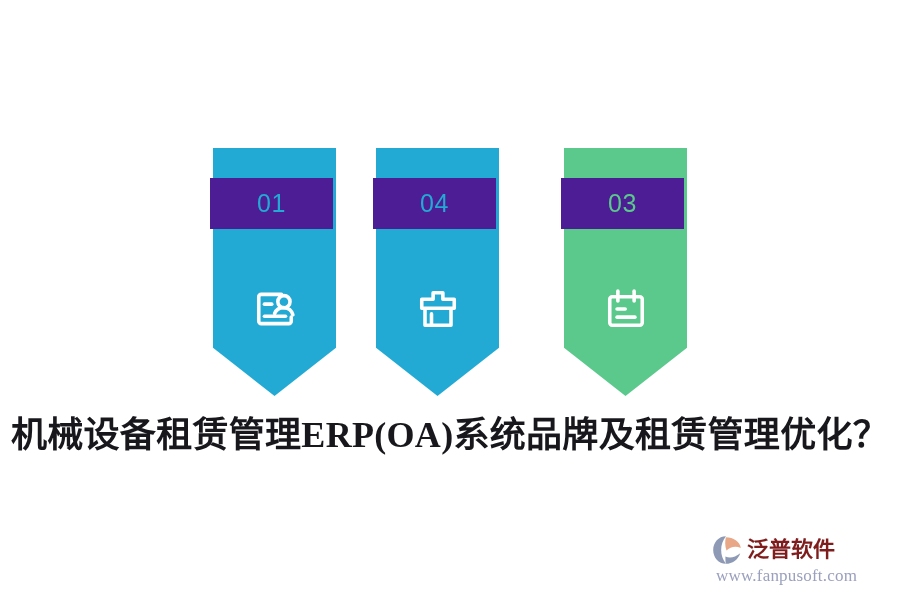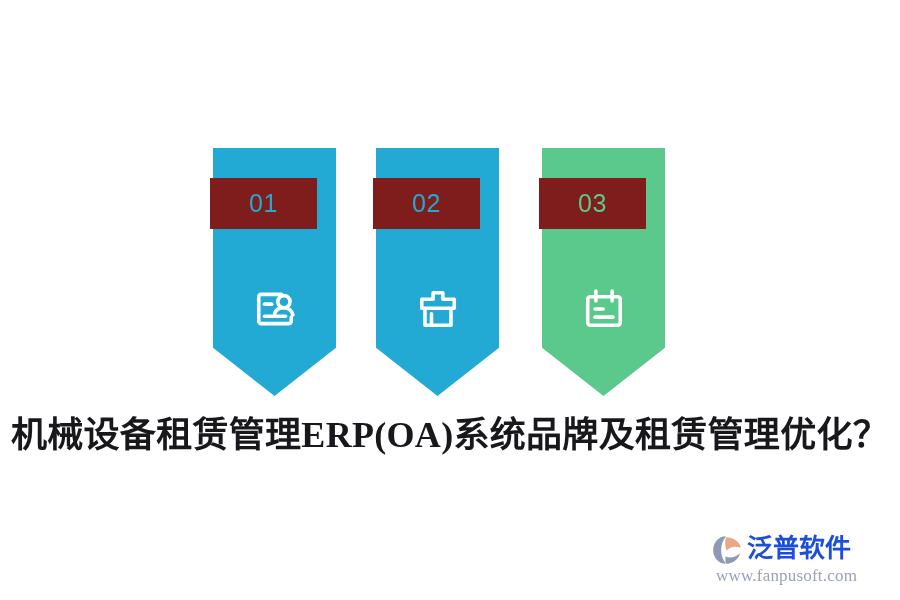--- a/index.html
+++ b/index.html
@@ -35,42 +35,42 @@
 
   .banner {
     position: absolute;
     top: 0;
     width: 123px;
     height: 250px;
   }
 
   .banner-1 { left: 213px; }
   .banner-2 { left: 376px; }
-  .banner-3 { left: 542px; padding-left: 44px; }
+  .banner-3 { left: 564px; padding-left: 44px; }
 
   
   .ribbon {
     position: absolute;
     left: 0;
     top: 0;
     width: 123px;
     height: 248px;
     clip-path: polygon(0 0, 100% 0, 100% 80.5%, 50% 100%, 0 80.5%);
   }
   .ribbon.blue  { background: #22aad4; }
   .ribbon.green { background: #5bc88c; }
 
   
   .num-band {
     position: absolute;
     left: -3px;
     top: 30px;
-    width: 107px;
+    width: 123px;
     height: 51px;
-    background: #7f1d1d;
+    background: #4c1d95;
     display: flex;
     align-items: center;
     justify-content: center;
   }
   .num-text {
     font-family: "Liberation Sans", "DejaVu Sans", sans-serif;
     font-size: 25px;
     font-weight: 400;
     letter-spacing: 0.5px;
     line-height: 1;
@@ -126,24 +126,24 @@
     display: flex;
     align-items: center;
     gap: 3px;
   }
   .logo-mark {
     width: 34px;
     height: 32px;
     flex: 0 0 auto;
   }
   .logo-name {
-    font-family: Liberation Mono, monospace;
-    font-size: 26px;
+    font-family: Liberation Sans, sans-serif;
+    font-size: 22px;
     font-weight: 700;
-    color: #1d4ed8;
+    color: #7f1d1d;
     letter-spacing: 0px;
     line-height: 1;
     white-space: nowrap;
   }
   .logo-url {
     position: absolute;
     left: 6px;
     top: 32px;
     font-family: "Liberation Serif", "DejaVu Serif", serif;
     font-size: 17px;
@@ -172,21 +172,21 @@
           <path d="M19 41 H45"></path>
           <circle cx="43" cy="23" r="7.5"></circle>
           <path d="M31.5 37.5 a12 12 0 0 1 22.5 1.5"></path>
         </svg>
       </div>
     </div>
 
     <div class="banner banner-2">
       <div class="ribbon blue"></div>
       <div class="num-band">
-        <span class="num-text blue">02</span>
+        <span class="num-text blue">04</span>
       </div>
       <div class="banner-icon">
         <svg viewBox="0 0 64 64" fill="none" xmlns="http://www.w3.org/2000/svg" stroke="#ffffff" stroke-width="4.4" stroke-linecap="round" stroke-linejoin="round">
           <path d="M26 12 H38 V20 H52 V31 H12 V20 H26 Z"></path>
           <path d="M16 33 V52 H48 V33"></path>
           <path d="M24 52 V38"></path>
         </svg>
       </div>
     </div>
 

